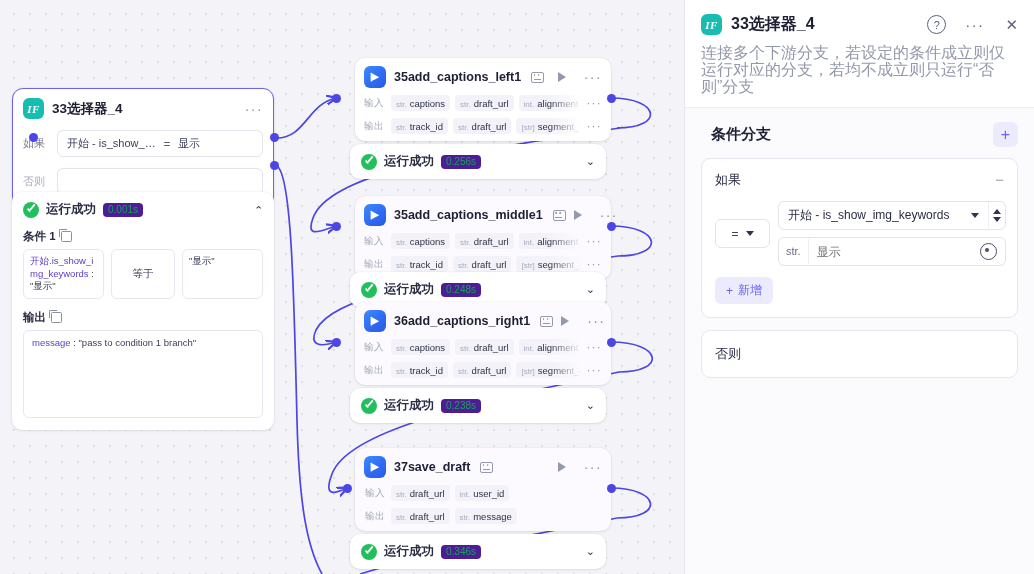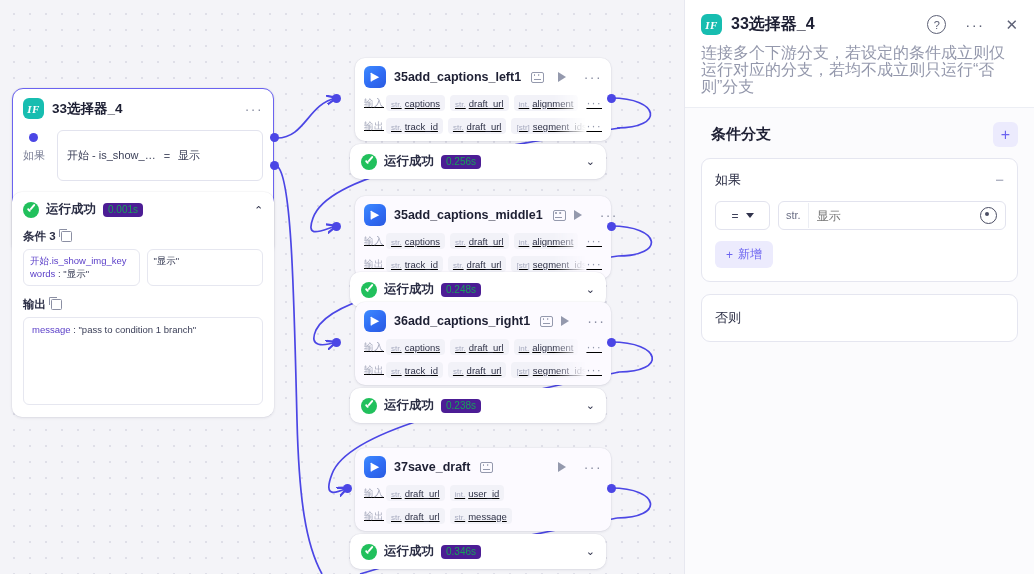--- a/index.html
+++ b/index.html
@@ -40,21 +40,21 @@
     display:flex;align-items:center;justify-content:center;letter-spacing:.4px;
     font-family:"Liberation Serif",serif;
   }
   .node-title{font-size:13.5px;color:#1d1f33;font-weight:bold;flex:1;}
   .dots{color:#8b8fa3;font-size:14px;letter-spacing:1.4px;line-height:8px;cursor:pointer;}
   .if-row{display:flex;align-items:center;gap:8px;margin-top:11px;}
   .if-label{font-size:11px;color:#7c8097;width:26px;flex:none;}
   .if-label.muted{color:#a9adbf;}
   .if-field{
     flex:1;height:25px;border:1px solid #e2e3ee;border-radius:6px;background:#fff;
-    display:flex;align-items:center;gap:8px;padding:12px 9px;font-size:11px;color:#3c4059;
+    display:flex;align-items:center;gap:8px;padding:0 9px;font-size:11px;color:#3c4059;
   }
   .if-field .op{color:#55596e;}
   .if-chip{color:#3c4059;}
 
   
   .result-card{padding:9px 11px 12px 11px;}
   .st-row{display:flex;align-items:center;gap:7px;}
   .ok-icon{width:16px;height:16px;border-radius:50%;background:#21c05c;position:relative;flex:none;}
   .ok-icon:before{content:"";position:absolute;left:4.2px;top:7.3px;width:4px;height:1.9px;background:#fff;transform:rotate(45deg);border-radius:1px;}
   .ok-icon:after{content:"";position:absolute;left:6.2px;top:4.3px;width:7px;height:1.9px;background:#fff;transform:rotate(-50deg);border-radius:1px;}
@@ -87,21 +87,21 @@
     width:22px;height:22px;border-radius:6px;flex:none;
     background:linear-gradient(140deg,#3d8bff 0%,#2f6bf3 55%,#2a5ae0 100%);
     display:flex;align-items:center;justify-content:center;
   }
   .badge-run svg{display:block;}
   .run-title{font-size:12.5px;color:#1d1f33;font-weight:bold;}
   .mini-ic{width:11px;height:9px;border:1.2px solid #9499ad;border-radius:2px;position:relative;display:inline-block;margin-left:2px;flex:none;}
   .mini-ic:before{content:"";position:absolute;left:1.4px;top:1.8px;width:1.6px;height:1.6px;background:#9499ad;border-radius:50%;box-shadow:4.2px 0 0 #9499ad;}
   .mini-ic:after{content:"";position:absolute;left:1.4px;bottom:1.1px;width:7.4px;height:1.2px;background:#9499ad;}
   .play-tri{width:0;height:0;border-left:8px solid #9499ad;border-top:5px solid transparent;border-bottom:5px solid transparent;margin-left:auto;cursor:pointer;}
-  .io-row{display:flex;align-items:center;margin-top:7px;text-decoration:underline;}
+  .io-row{display:flex;align-items:center;gap:5px;margin-top:7px;}
   .io-lab{font-size:9.5px;color:#a3a7ba;flex:none;width:22px;letter-spacing:.5px;}
   .pill{
     background:#f2f2f8;border-radius:4px;padding:2.5px 5px;font-size:9.5px;color:#2f3247;
     white-space:nowrap;display:flex;align-items:baseline;gap:3px;flex:none;
   }
   .pill .ty{font-size:8px;color:#a8acc0;}
   .io-more{margin-left:auto;color:#9499ad;font-size:12px;letter-spacing:1.2px;line-height:8px;flex:none;cursor:pointer;}
   .io-clip{display:flex;gap:5px;overflow:hidden;flex:1;-webkit-mask-image:linear-gradient(to right,#000 84%,rgba(0,0,0,0) 100%);mask-image:linear-gradient(to right,#000 84%,rgba(0,0,0,0) 100%);}
 
   .status-card{padding:9px 11px;display:flex;align-items:center;gap:7px;}
@@ -210,25 +210,26 @@
 
     <div class="node" style="left:12px;top:192px;width:262px;">
       <div class="card result-card">
         <div class="st-row">
           <div class="ok-icon"></div>
           <div class="st-text">运行成功</div>
           <div class="st-time">0.001s</div>
           <div class="chev up">⌄</div>
         </div>
         <div class="sec-title">
-          <span>条件 3</span>
+          <span>条件 1</span>
           <span class="copy-ic"></span>
         </div>
         <div class="cond-row">
           <div class="cond-box"><span>开始.is_show_img_keywords</span><span class="str"> : </span><span class="str">"显示"</span></div>
+          <div class="cond-op">等于</div>
           <div class="cond-box"><span class="str">"显示"</span></div>
         </div>
         <div class="sec-title">
           <span>输出</span>
           <span class="copy-ic"></span>
         </div>
         <div class="out-box"><span class="k">message</span><span> : </span><span>"pass to condition 1 branch"</span></div>
       </div>
     </div>
 
@@ -423,21 +424,21 @@
 
     <div class="node" style="left:350px;top:388px;width:256px;">
       <div class="card status-card">
         <div class="ok-icon"></div>
         <div class="st-text">运行成功</div>
         <div class="st-time">0.238s</div>
         <div class="chev">⌄</div>
       </div>
     </div>
 
-    <div class="node runnode" style="left:355px;top:448px;width:256px;">
+    <div class="node runnode" style="left:355px;top:448px;width:256px;text-align:center;">
       <div class="card" style="background:#fcfaff;">
         <div class="node-head">
           <div class="badge-run">
             <svg width="13" height="13" viewBox="0 0 16 16">
                 <path d="M3 2.6 L12.6 7.6 L3 12.6 Z" fill="#fff"></path>
                 <rect x="2" y="2.2" width="1.6" height="10.8" rx=".7" fill="#fff"></rect>
               </svg>
           </div>
           <div class="run-title">37save_draft</div>
           <span class="mini-ic"></span>
@@ -512,20 +513,28 @@
         <div class="branch-top">
           <div class="branch-lab">如果</div>
           <div class="minus">−</div>
         </div>
         <div class="cond-grid">
           <div class="op-sel">
             <span>=</span>
             <span class="chev-dn"></span>
           </div>
           <div class="cond-right">
+            <div class="sel-row">
+              <span class="val">开始 - is_show_img_keywords</span>
+              <span class="chev-dn" style="margin-right:9px;"></span>
+              <span class="spin">
+                  <span class="up"></span>
+                  <span class="dn"></span>
+                </span>
+            </div>
             <div class="val-row">
               <span class="val-ty">str.</span>
               <input class="val-in" style="border: none; outline: none; font-family: inherit; font-size: 12px; background: transparent;" placeholder="显示">
               <span class="tgt-ic"></span>
             </div>
           </div>
         </div>
         <div class="addnew">
           <span>+</span>
           <span>新增</span>

